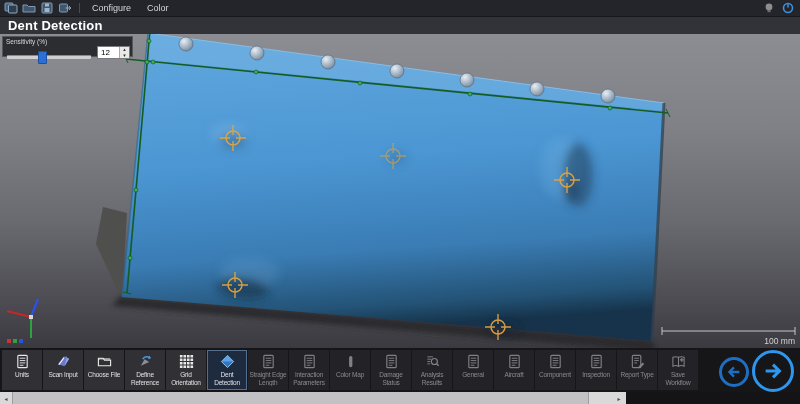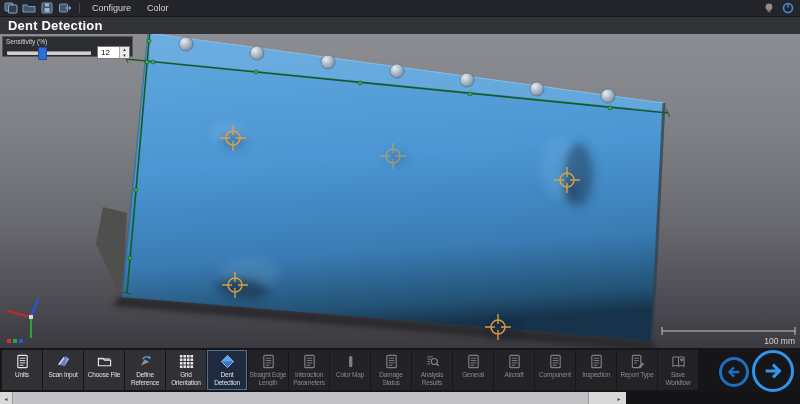--- a/index.html
+++ b/index.html
@@ -24,21 +24,21 @@
 
   
   .viewport{position:absolute;left:0;top:34px;width:800px;height:314px;overflow:hidden;
     background:linear-gradient(180deg,#8c8d93 0%,#808187 30%,#696a70 60%,#4c4c52 85%,#3a3a40 100%)}
   svg.scene{position:absolute;left:0;top:0;display:block}
 
   
   .sens-panel{position:absolute;left:2px;top:2px;width:131px;height:21px;background:#2c2d31;
               border:1px solid #56575c;box-sizing:border-box;z-index:5}
   .sens-label{font-size:6.5px;color:#d8d8d8;padding:1px 0 0 3px;line-height:7px}
-  .sens-row{display:flex;align-items:center;margin-top:1px}
+  .sens-row{display:flex;align-items:flex-end;margin-top:1px}
   .sens-track{position:relative;margin-left:4px;width:84px;height:3px;background:#cfcfd2;
               border-radius:1px;border-top:1px solid #8a8a8e}
   .sens-handle{position:absolute;top:-5px;width:7px;height:11px;background:#2e6fd6;
                border:1px solid #1d4fa0;border-radius:1px}
   .sens-box{margin-left:6px;width:33px;height:13px;background:#fff;border:1px solid #7a7a7e;
             box-sizing:border-box;display:flex}
   .sens-value{flex:1;min-width:0;border:0;font-size:8px;padding:0 0 0 3px;font-family:inherit;outline:none}
   .spin{width:9px;border-left:1px solid #aaa;display:flex;flex-direction:column;background:#e9e9e9}
   .spin div{flex:1;font-size:4.5px;line-height:5px;text-align:center;color:#333;cursor:default}
 

